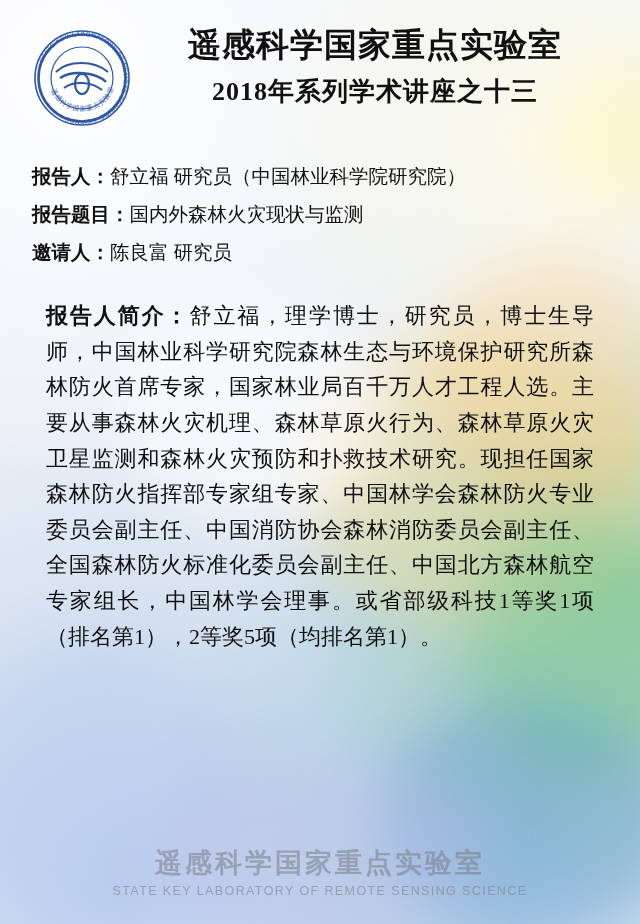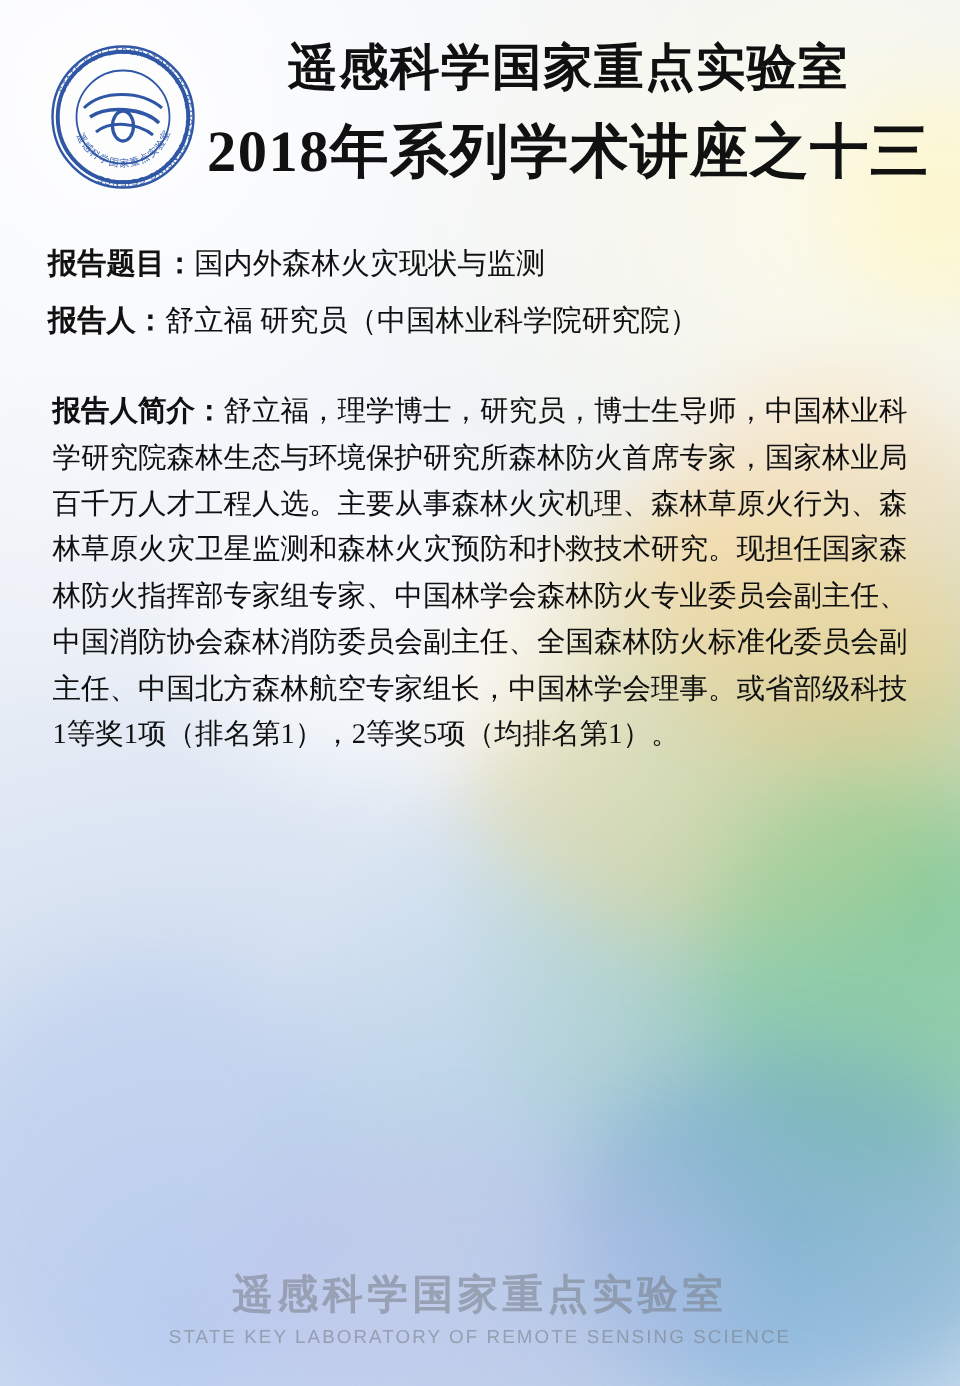--- a/index.html
+++ b/index.html
@@ -76,21 +76,21 @@
     font-weight: bold;
     font-size: 33px;
     letter-spacing: 1px;
     color: #101010;
     line-height: 1.15;
     white-space: nowrap;
   }
   .title-sub {
     font-family: "Liberation Serif", "DejaVu Serif", serif;
     font-weight: bold;
-    font-size: 39px;
+    font-size: 26px;
     color: #111;
     margin-top: 10px;
     letter-spacing: 1px;
     white-space: nowrap;
   }
 
   
   .info {
     margin-top: 40px;
     padding-left: 4px;
@@ -108,22 +108,22 @@
     font-weight: normal;
   }
 
   
   .bio {
     margin-top: 26px;
     padding-left: 2px;
     padding-right: 2px;
   }
   .bio p {
-    margin: 5px;
-    font-size: 19px;
+    margin: 16px;
+    font-size: 22px;
     line-height: 1.62;
     color: #101010;
     text-align: justify;
     text-justify: inter-ideograph;
   }
   .bio .lead-label { font-weight: bold; }
   .bio .para2 { text-indent: 2em; }
 
   
   .watermark {
@@ -191,24 +191,27 @@
       </div>
 
       <div class="titles">
         <div class="title-main">遥感科学国家重点实验室</div>
         <div class="title-sub">2018年系列学术讲座之十三</div>
       </div>
     </div>
 
     <div class="info">
       <div class="info-row">
+        <span class="info-label">报告人：</span><span class="info-value">舒立福 研究员（中国林业科学院研究院）</span>
+      </div>
+      <div class="info-row">
         <span class="info-label">报告题目：</span><span class="info-value">国内外森林火灾现状与监测</span>
       </div>
       <div class="info-row">
-        <span class="info-label">报告人：</span><span class="info-value">舒立福 研究员（中国林业科学院研究院）</span>
+        <span class="info-label">邀请人：</span><span class="info-value">陈良富 研究员</span>
       </div>
     </div>
 
     <div class="bio">
       <p class="para1"><span class="lead-label">报告人简介：</span><span>舒立福，理学博士，研究员，博士生导师，中国林业科学研究院森林生态与环境保护研究所森林防火首席专家，国家林业局百千万人才工程人选。主要从事森林火灾机理、森林草原火行为、森林草原火灾卫星监测和森林火灾预防和扑救技术研究。现担任国家森林防火指挥部专家组专家、中国林学会森林防火专业委员会副主任、中国消防协会森林消防委员会副主任、全国森林防火标准化委员会副主任、中国北方森林航空专家组长，中国林学会理事。或省部级科技1等奖1项（排名第1），2等奖5项（均排名第1）。</span></p>
     </div>
 
   </div>
 
   <div class="watermark">

